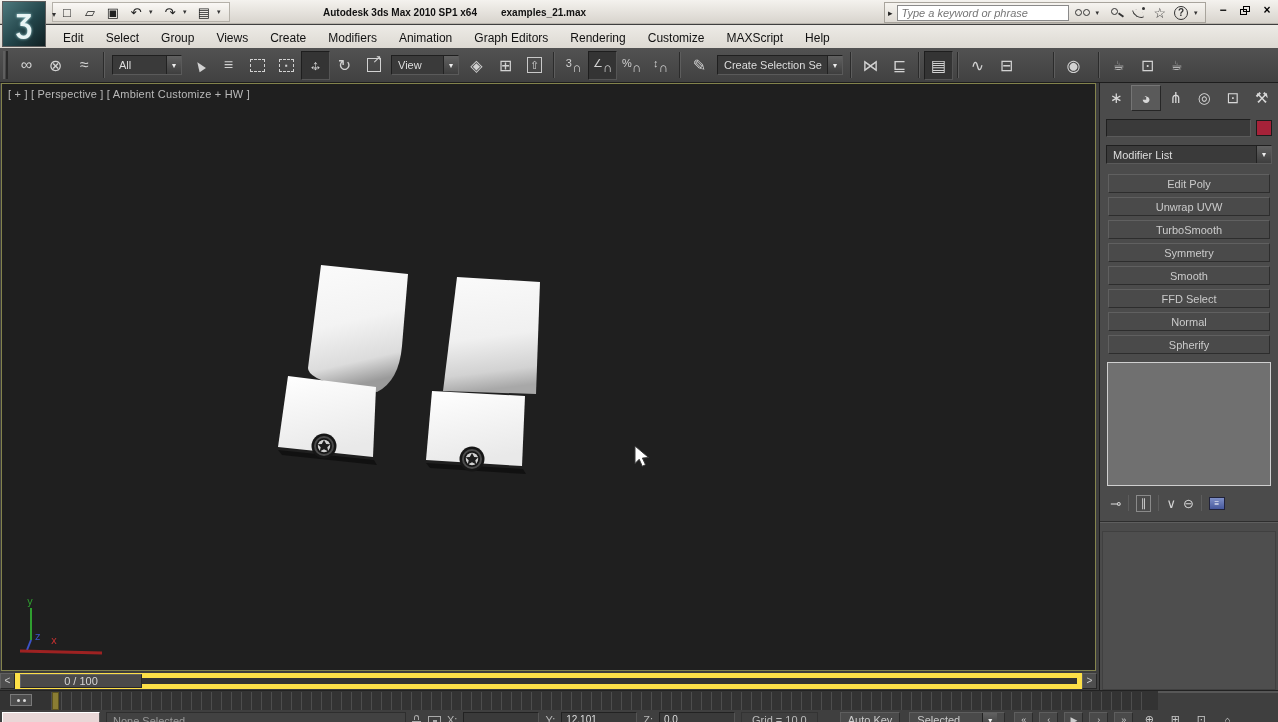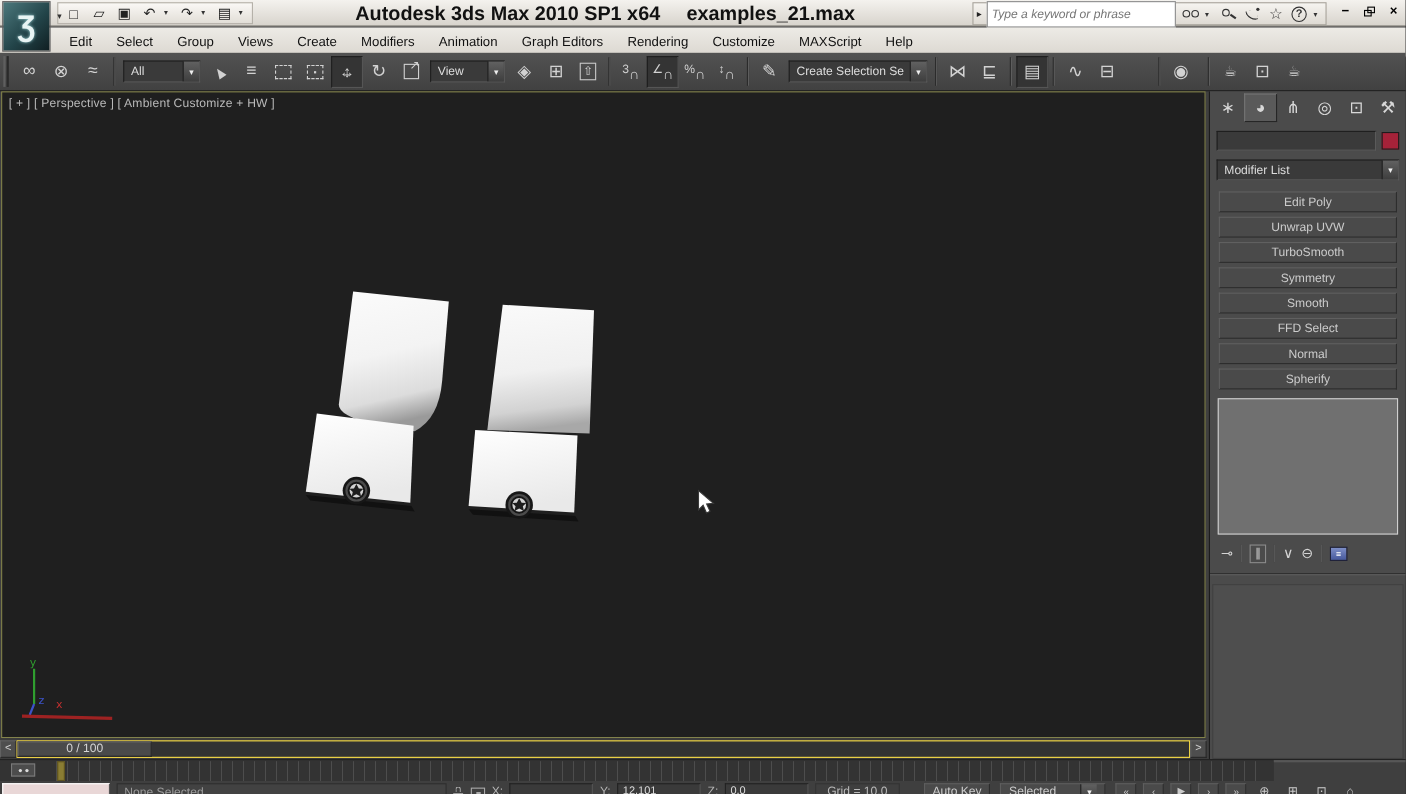--- a/index.html
+++ b/index.html
@@ -14,25 +14,25 @@
     background:linear-gradient(135deg,#4d797d,#23454a 55%,#101f22);
     border:1px solid #5c5c5c;display:flex;align-items:center;justify-content:center;}
   .logo .swirl{color:#e8f4f4;font-size:27px;font-weight:bold;text-shadow:0 0 3px #9fd4d8;}
   .logo .dd{position:absolute;right:-11px;top:8px;font-size:8px;color:#333;}
   .qat{position:absolute;left:52px;top:2px;height:20px;display:flex;align-items:center;gap:3px;
     border:1px solid #b5b1a9;background:linear-gradient(#faf8f5,#e2ded7);padding:0 4px;}
   .qbtn{width:20px;height:18px;display:flex;align-items:center;justify-content:center;
     font-size:13px;color:#222;}
   .qdd{font-size:7px;color:#333;width:8px;}
   .apptitle{position:absolute;left:323px;top:0;height:24px;display:flex;align-items:center;
-    gap:24px;font-size:18px;font-weight:bold;color:#111;}
+    gap:24px;font-size:10px;font-weight:bold;color:#111;}
   .infocenter{position:absolute;left:884px;top:2px;height:21px;display:flex;align-items:center;
     border:1px solid #a8a49c;background:linear-gradient(#f6f4f0,#dedad3);padding:0 3px;gap:4px;}
   .ic-arrow{font-size:9px;color:#222;}
-  .ic-search{width:172px;height:24px;border:1px solid #8a8a8a;background:#fff;
+  .ic-search{width:172px;height:16px;border:1px solid #8a8a8a;background:#fff;
     font-style:italic;font-size:11px;color:#777;padding:0 4px;font-family:"Liberation Sans",sans-serif;}
   .ic-btn{display:flex;align-items:center;justify-content:center;height:18px;padding:0 2px;color:#333;}
   .bino{display:flex;gap:1px;}
   .bino i{display:block;width:7px;height:7px;border:1.5px solid #333;border-radius:50%;}
   .keyic{position:relative;width:14px;height:14px;}
   .keyic i{position:absolute;left:1px;top:2px;width:7px;height:7px;border:1.5px solid #333;border-radius:50%;}
   .keyic b{position:absolute;left:8px;top:8px;width:6px;height:2px;background:#333;transform:rotate(35deg);}
   .satic{position:relative;width:14px;height:14px;}
   .satic i{position:absolute;left:1px;top:3px;width:10px;height:10px;border:1.5px solid #333;
     border-radius:0 0 0 12px;border-top:none;border-right:none;transform:rotate(-15deg);}
@@ -103,21 +103,21 @@
   .st-cfg{width:16px;height:13px;background:linear-gradient(#7e8fc7,#46589c);border:1px solid #20223a;
     color:#fff;font-size:8px;line-height:11px;text-align:center;}
   .paneldiv{margin-top:8px;border-top:1px solid #2e2e2e;border-bottom:1px solid #5e5e5e;}
   .rollarea{flex:1;margin:8px 2px 0;border:1px solid #404040;background:#4e4e4e;}
 
   
   .timeslider{position:absolute;left:0;top:671px;width:1097px;height:19px;background:#3c3c3c;
     display:flex;align-items:center;padding:1px 0;}
   .tsbtn{width:15px;height:16px;background:#4e4e4e;border:1px solid;border-color:#616161 #262626 #262626 #616161;
     color:#ccc;font-size:10px;display:flex;align-items:center;justify-content:center;}
-  .tstrack{flex:1;height:16px;background:#323232;border:1px solid #fde047;display:flex;align-items:center;}
+  .tstrack{flex:1;height:16px;background:#323232;border:5px solid #fde047;display:flex;align-items:center;}
   .tshandle{width:122px;height:14px;background:#4a4a4a;border:1px solid;border-color:#636363 #272727 #272727 #636363;
     color:#d5d5d5;font-size:11px;display:flex;align-items:center;justify-content:center;}
 
   
   .trackbar{position:absolute;left:0;top:690px;width:1278px;height:20px;background:#333;
     border-top:1px solid #222;}
   .tb-ticks{position:absolute;left:42px;top:1px;width:1108px;height:18px;
     background:repeating-linear-gradient(90deg,transparent 0 9px,#4d4d4d 9px 10px);}
   .tb-marker{position:absolute;left:52px;top:1px;width:7px;height:18px;background:#8a7d33;border:1px solid #5c531f;}
   .tb-mce{position:absolute;left:10px;top:3px;width:22px;height:12px;background:#4c4c4c;

